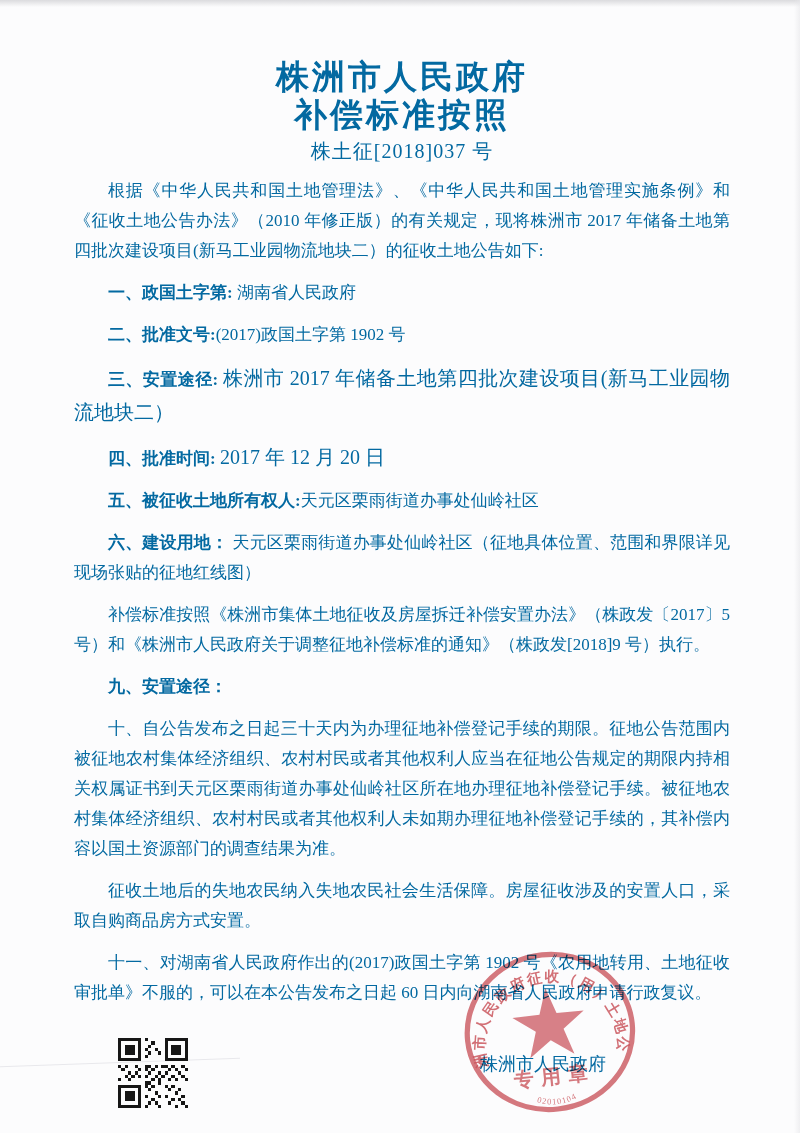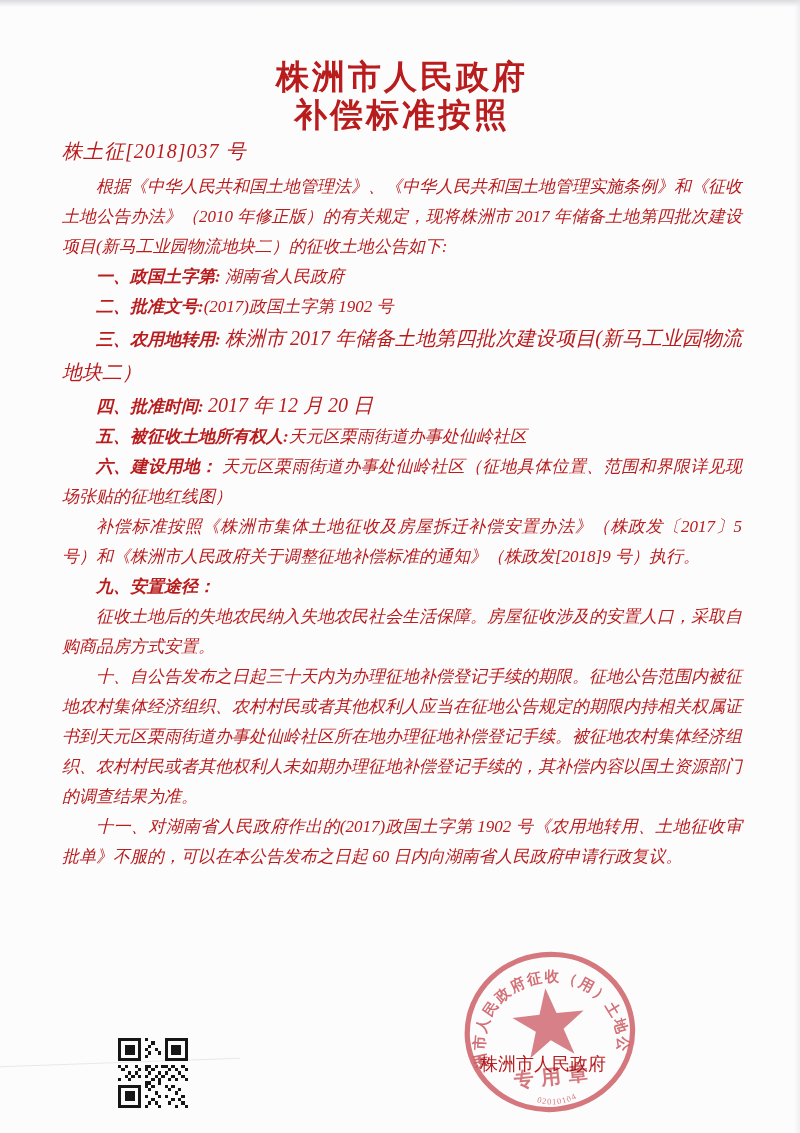--- a/index.html
+++ b/index.html
@@ -2,21 +2,21 @@
 <html><head>
 <meta charset="utf-8">
 <style>
   html,body{margin:0;padding:0;background:#9a9a9a;}
   .sheet{
     position:relative;
     width:800px;height:1133px;
     margin:0 auto;
     background:#fcfcfd;
     overflow:hidden;
-    color:#b91c1c;
+    color:#0369a1;
     font-family:"Liberation Serif","DejaVu Serif",serif;
   }
   
   .sheet::before{
     content:"";position:absolute;left:0;top:0;width:100%;height:7px;
     background:linear-gradient(to bottom,#d3d3d6,rgba(250,250,251,0));
     opacity:.8;pointer-events:none;
   }
   .sheet::after{
     content:"";position:absolute;right:0;top:0;width:6px;height:100%;
@@ -28,29 +28,27 @@
     background:#e8e8ec;transform:rotate(-2deg);pointer-events:none;
   }
   .content{
     position:absolute;left:62px;top:58px;width:680px;
   }
   .t1{
     margin:0;text-align:center;font-size:33px;line-height:38px;
     font-weight:700;letter-spacing:3px;
   }
   .docnum{
-    margin:4px 0 0 0;font-size:20px;line-height:26px;
+    margin:4px 0 0 0;text-align:center;font-size:20px;line-height:26px;
     letter-spacing:1px;
-    font-style:italic;
   }
   .body{margin-top:8px;}
   .para{
-    margin:0;font-size:17px;line-height:30px;text-align:justify;
+    margin:12px;font-size:17px;line-height:30px;text-align:justify;
     text-indent:2em;
-    font-style:italic;
   }
   .b{font-weight:700;}
   .lg{font-size:20px;}
   .row-lg{line-height:33px;}
   
   .sig{
     position:absolute;left:428px;top:1050px;width:230px;
     text-align:center;font-size:18px;line-height:29px;z-index:1;
   }
   
@@ -75,37 +73,37 @@
     <h1 class="t1">补偿标准按照</h1>
     <div class="docnum">株土征[2018]037 号</div>
 
     <div class="body">
       <p class="para">根据《中华人民共和国土地管理法》、《中华人民共和国土地管理实施条例》和《征收土地公告办法》（2010 年修正版）的有关规定，现将株洲市 2017 年储备土地第四批次建设项目(新马工业园物流地块二）的征收土地公告如下:</p>
 
       <p class="para"><span class="b">一、政国土字第: </span><span>湖南省人民政府</span></p>
 
       <p class="para"><span class="b">二、批准文号:</span><span>(2017)政国土字第 1902 号</span></p>
 
-      <p class="para row-lg"><span class="b">三、农用地转用: </span><span class="lg">株洲市 2017 年储备土地第四批次建设项目(新马工业园物流地块二）</span></p>
+      <p class="para row-lg"><span class="b">三、安置途径: </span><span class="lg">株洲市 2017 年储备土地第四批次建设项目(新马工业园物流地块二）</span></p>
 
       <p class="para"><span class="b">四、批准时间: </span><span class="lg">2017 年 12 月 20 日</span></p>
 
       <p class="para"><span class="b">五、被征收土地所有权人:</span><span>天元区栗雨街道办事处仙岭社区</span></p>
 
       <p class="para"><span class="b">六、建设用地： </span><span>天元区栗雨街道办事处仙岭社区（征地具体位置、范围和界限详见现场张贴的征地红线图）</span></p>
 
 
 
       <p class="para">补偿标准按照《株洲市集体土地征收及房屋拆迁补偿安置办法》（株政发〔2017〕5 号）和《株洲市人民政府关于调整征地补偿标准的通知》（株政发[2018]9 号）执行。</p>
 
       <p class="para"><span class="b">九、安置途径：</span></p>
 
+      <p class="para">十、自公告发布之日起三十天内为办理征地补偿登记手续的期限。征地公告范围内被征地农村集体经济组织、农村村民或者其他权利人应当在征地公告规定的期限内持相关权属证书到天元区栗雨街道办事处仙岭社区所在地办理征地补偿登记手续。被征地农村集体经济组织、农村村民或者其他权利人未如期办理征地补偿登记手续的，其补偿内容以国土资源部门的调查结果为准。</p>
+
       <p class="para">征收土地后的失地农民纳入失地农民社会生活保障。房屋征收涉及的安置人口，采取自购商品房方式安置。</p>
-
-      <p class="para">十、自公告发布之日起三十天内为办理征地补偿登记手续的期限。征地公告范围内被征地农村集体经济组织、农村村民或者其他权利人应当在征地公告规定的期限内持相关权属证书到天元区栗雨街道办事处仙岭社区所在地办理征地补偿登记手续。被征地农村集体经济组织、农村村民或者其他权利人未如期办理征地补偿登记手续的，其补偿内容以国土资源部门的调查结果为准。</p>
 
       <p class="para">十一、对湖南省人民政府作出的(2017)政国土字第 1902 号《农用地转用、土地征收审批单》不服的，可以在本公告发布之日起 60 日内向湖南省人民政府申请行政复议。</p>
     </div>
   </div>
 
   <div class="sig">
     <div>株洲市人民政府</div>
   </div>
 
   <svg class="seal" viewBox="0 0 186 170" xmlns="http://www.w3.org/2000/svg">

